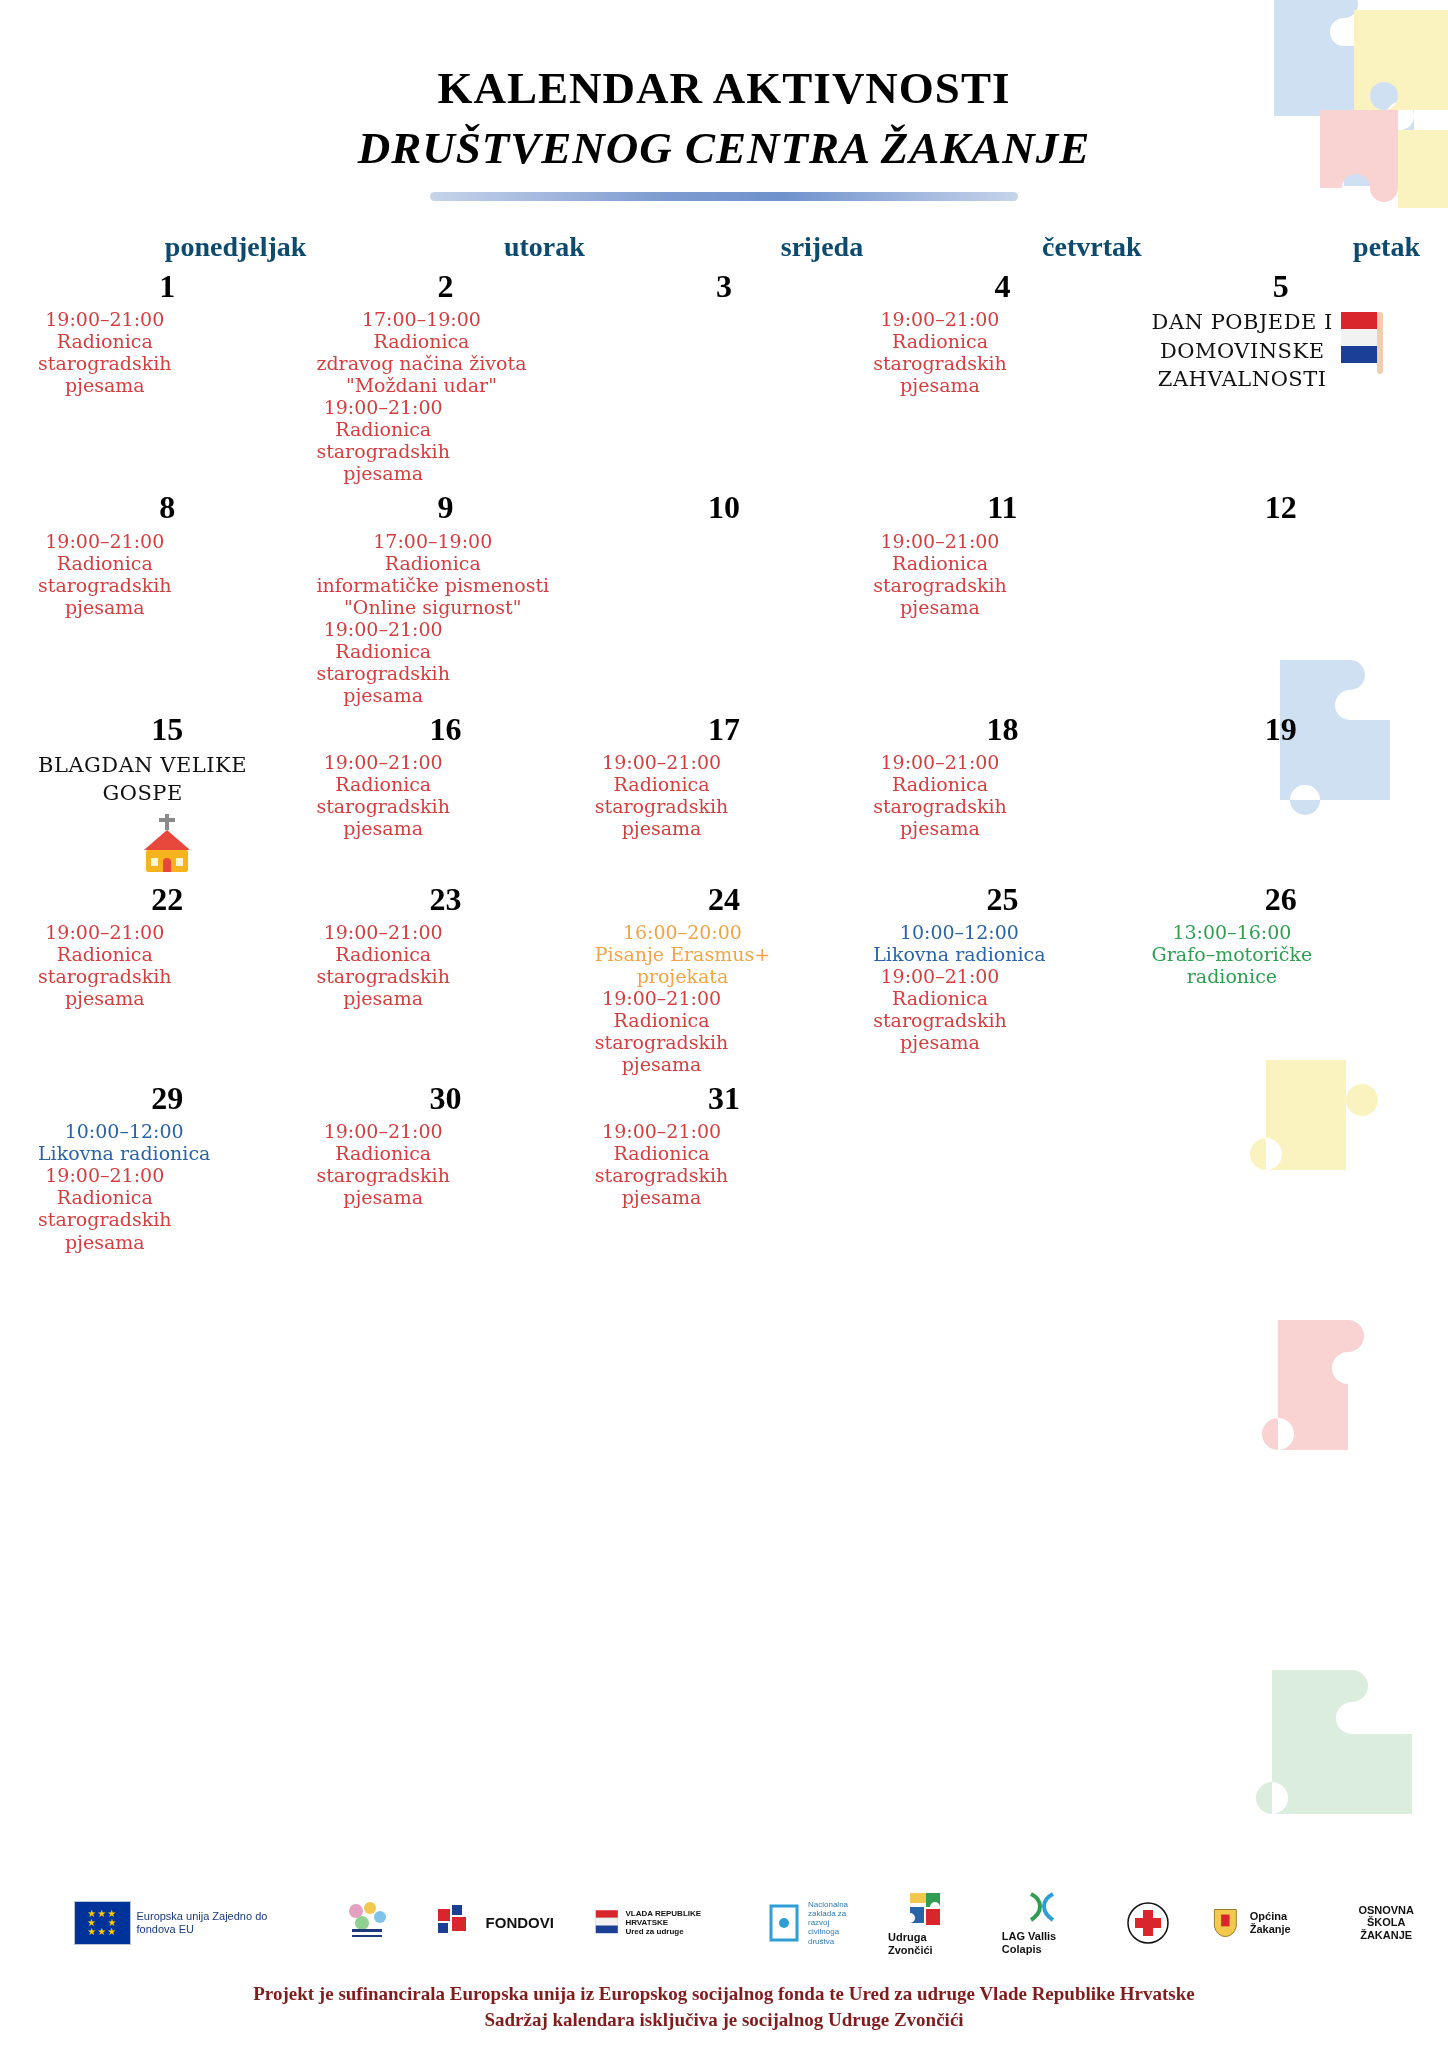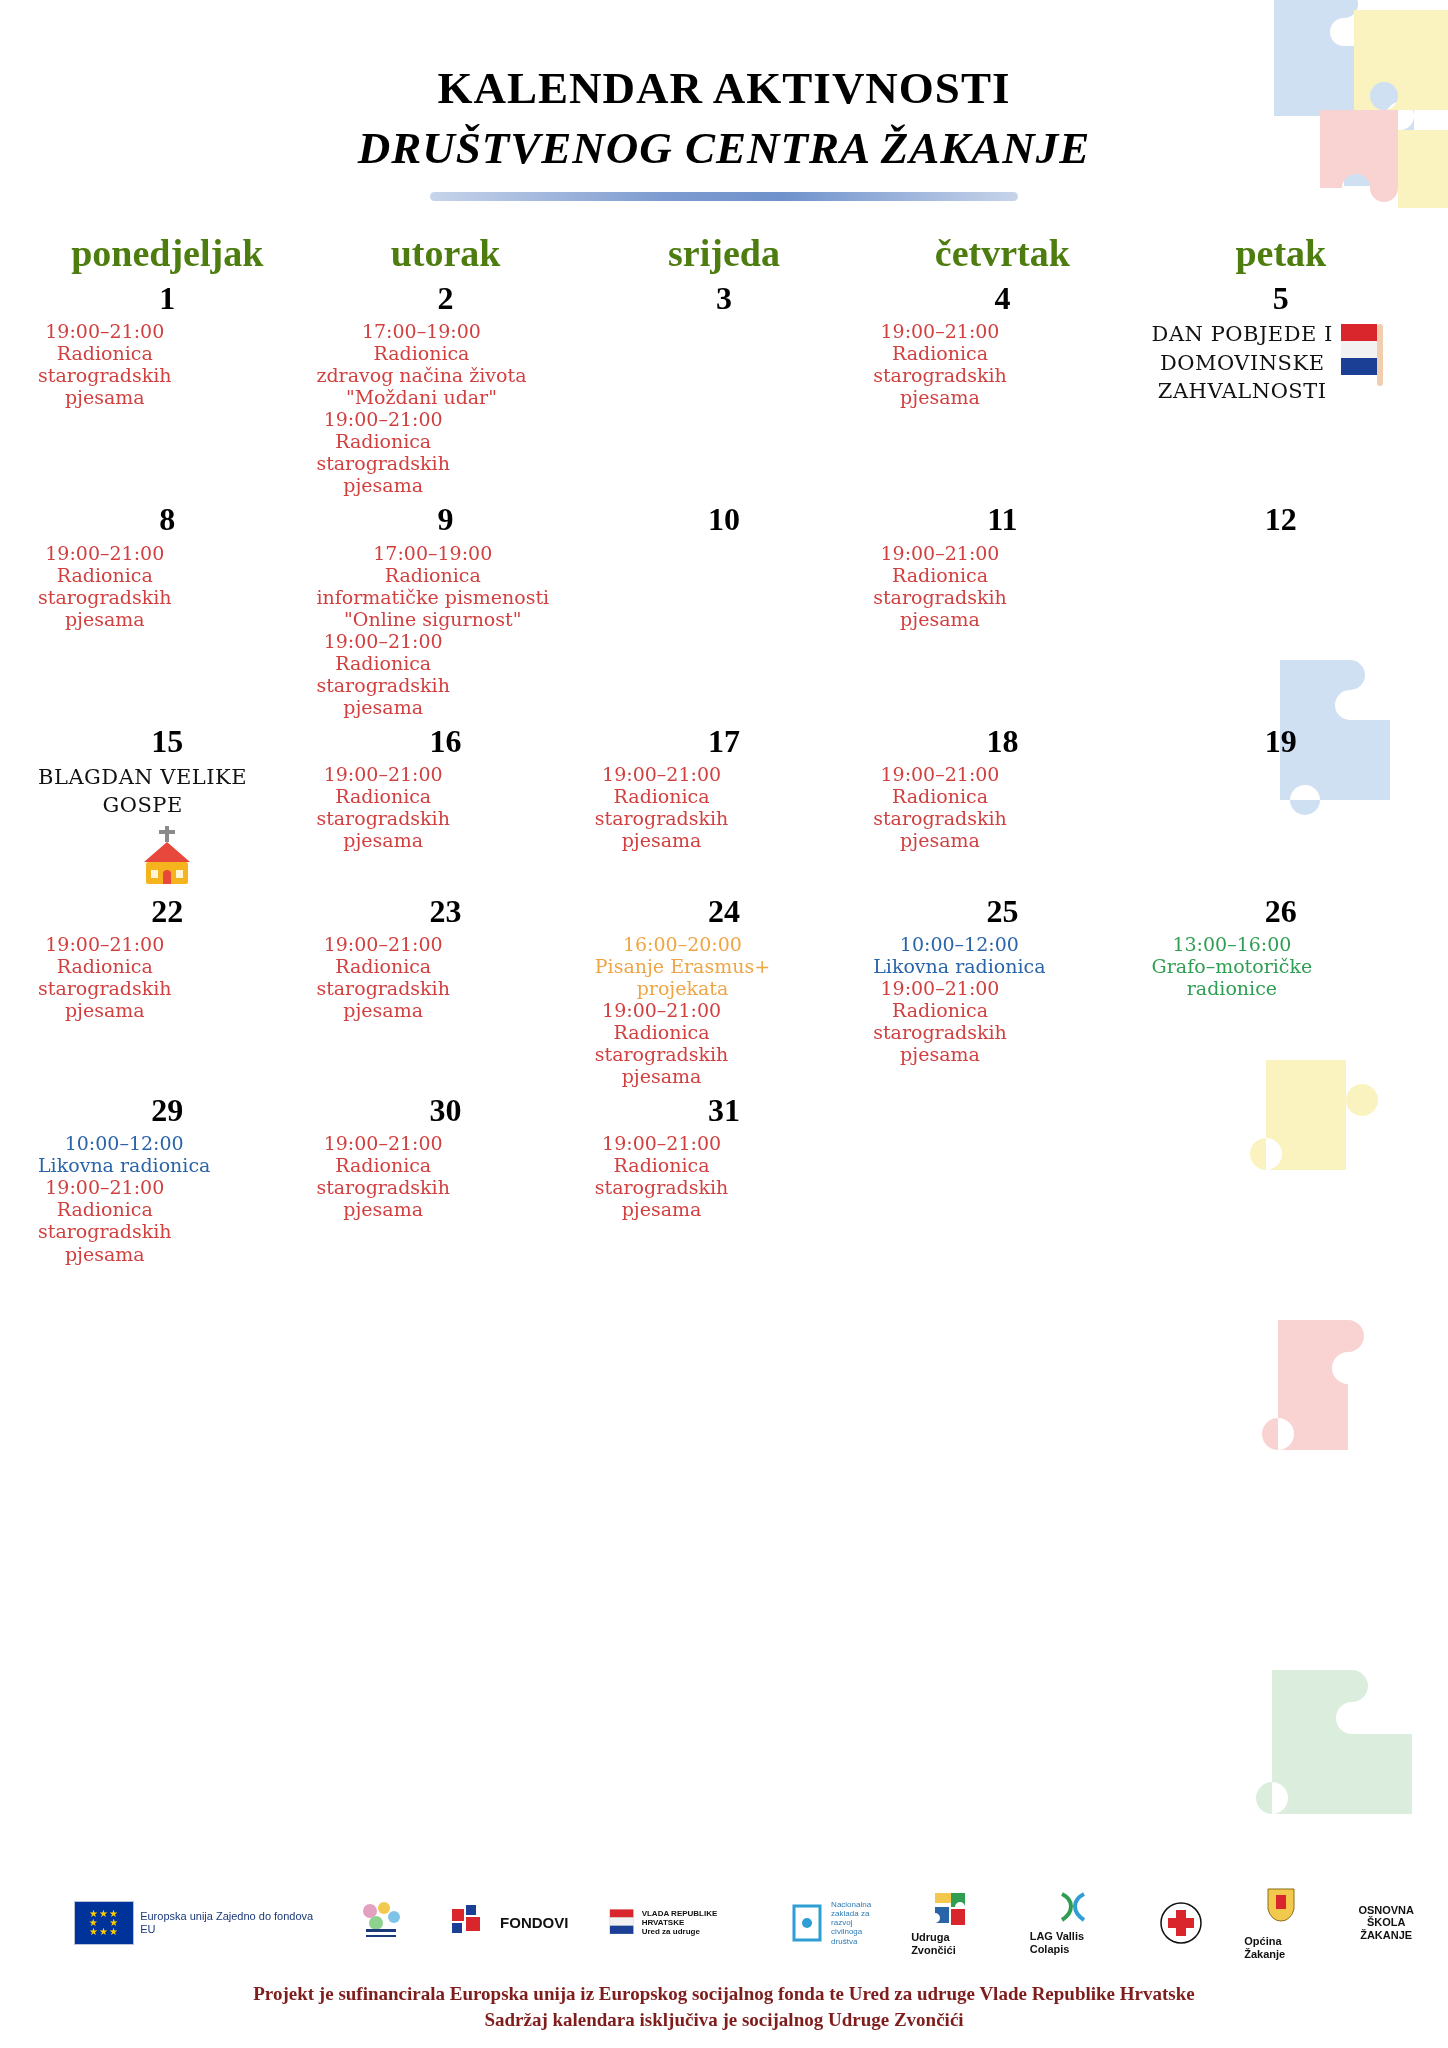--- a/index.html
+++ b/index.html
@@ -33,21 +33,21 @@
   }
   .rule {
     margin:18px auto 0 auto; width:588px; height:9px; border-radius:5px;
     background:linear-gradient(90deg,#c7d4ea 0%, #7d9bd0 40%, #6f92cc 60%, #c7d4ea 100%);
   }
 
   
   .cal { position:relative; z-index:5; margin:30px 28px 0 28px; }
   .weekdays { display:grid; grid-template-columns:repeat(5,1fr); }
   .weekday {
-    text-align:center; font-weight:bold; font-size:38px; color:#4d7c0f;
+    text-align:right; font-weight:bold; font-size:28px; color:#0c4a6e;
     font-family:"Liberation Serif", serif;
   }
   .week { display:grid; grid-template-columns:repeat(5,1fr); }
   .cell { padding:6px 10px 0 10px; text-align:center; min-height:140px; }
   .daynum {
     font-weight:bold; font-size:32px; color:#000; line-height:1.1;
     font-family:"Liberation Serif", serif; margin-bottom:4px;
   }
   .ev {
     font-family:"DejaVu Serif", serif;
@@ -452,21 +452,21 @@
     </div>
 
     <div class="logo">
       <svg width="46" height="46" viewBox="0 0 46 46">
         <circle cx="23" cy="23" r="20" fill="none" stroke="#111" stroke-width="1.5"></circle>
         <rect x="18" y="10" width="10" height="26" fill="#d8262c"></rect>
         <rect x="10" y="18" width="26" height="10" fill="#d8262c"></rect>
       </svg>
     </div>
 
-    <div class="logo" style="flex-direction:column; gap:10px">
+    <div class="logo" style="flex-direction:row; gap:10px">
       <svg width="34" height="40" viewBox="0 0 34 40">
         <path d="M4 4 h26 v20 a13 16 0 0 1 -13 12 a13 16 0 0 1 -13 -12 z" fill="#f2c94c" stroke="#8a6d1a"></path>
         <path d="M12 10 h10 v14 h-10 z" fill="#d8262c"></path>
       </svg>
       <div class="logo-cap dark" style="font-size:11px">Općina Žakanje</div>
     </div>
 
     <div class="logo">
       <div class="logo-cap dark" style="font-size:11px; white-space:pre-line; text-align:center">OSNOVNA
 ŠKOLA

